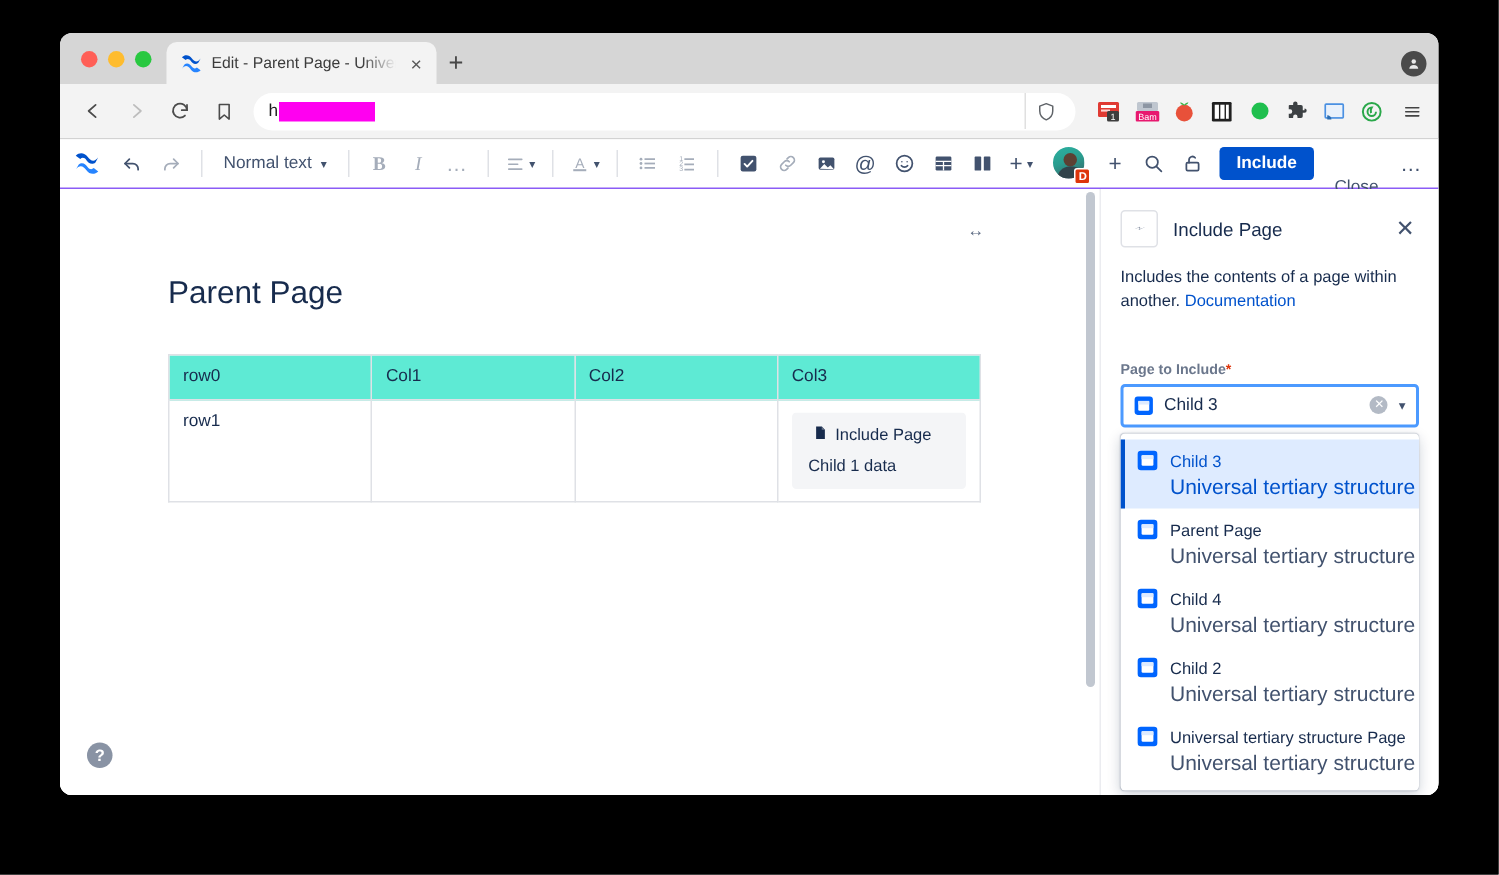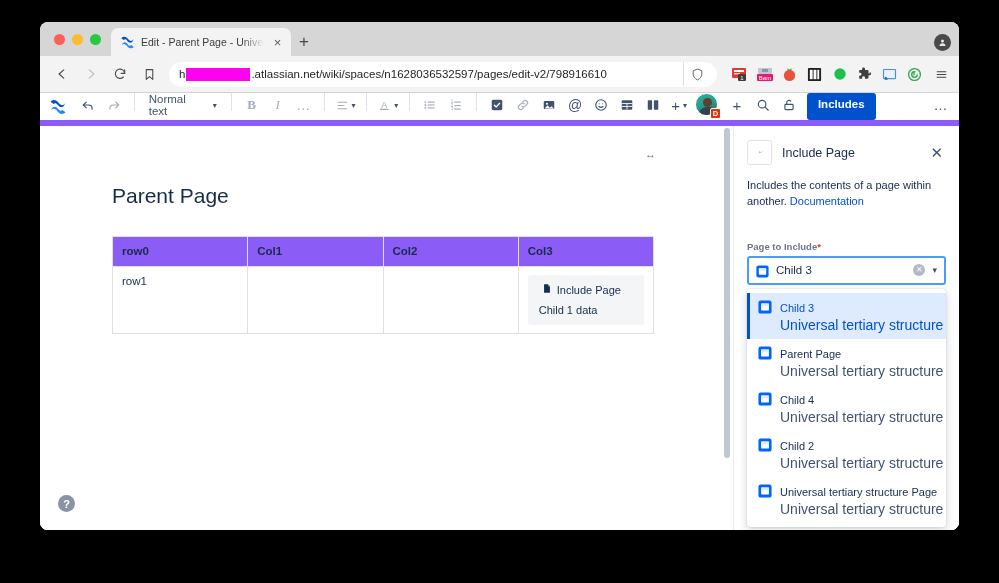--- a/index.html
+++ b/index.html
@@ -125,22 +125,22 @@
   .ext-row { display: flex; align-items: center; gap: 8px; padding-left: 6px; }
   .ext { width: 17px; height: 17px; position: relative; display:flex; align-items:center; justify-content:center; }
   .menu-ico { width: 20px; display:flex; align-items:center; justify-content:center; color:#444; font-size:13px; }
 
   
   .app { flex: 1; display: flex; flex-direction: column; background: #fff; min-height: 0; }
 
   .editor-toolbar {
     height: 33px;
     background: #fff;
-    border-bottom: 6px solid #8b5cf6;
-    display: flex; 
+    border-bottom: 1px solid #8b5cf6;
+    display: flex; align-items: center;
     padding: 0 6px;
     gap: 2px;
     flex: none;
   }
   .cf-logo { width: 24px; display: flex; align-items: center; justify-content: center; margin-right: 4px; }
   .tb-btn {
     min-width: 24px; height: 24px;
     display: flex; align-items: center; justify-content: center;
     color: #42526e; font-size: 12px;
     border-radius: 3px;
@@ -210,22 +210,22 @@
     width: 542px;
     table-layout: fixed;
   }
   table.cf-table th, table.cf-table td {
     border: 1px solid #dfe1e6;
     vertical-align: top;
     font-size: 11.5px;
     color: #172b4d;
   }
   table.cf-table th {
-    background: #8b5cf6;
-    font-weight: bold;
+    background: #5eead4;
+    font-weight: normal;
     text-align: left;
     padding: 8px 9px;
     height: 30px;
   }
   table.cf-table td { padding: 8px 9px; height: 58px; }
   td.c0 { width: 136px; }
   td.c1 { width: 136px; }
   td.c2 { width: 136px; }
   td.c3 { width: 134px; padding: 5px 5px; }
 
@@ -376,21 +376,20 @@
     </div>
     <div class="bookmark-ico">
       <svg width="13" height="13" viewBox="0 0 24 24" fill="none" stroke="currentColor" stroke-width="2">
         <path d="M6 3h12v18l-6-5-6 5z" stroke-linejoin="round"></path>
       </svg>
     </div>
 
     <div class="omnibox">
       <span class="url-lead">h</span>
         <span class="url-redact"></span>
-        <span>.atlassian.net/wiki/spaces/n1628036532597/pages/edit-v2/798916610</span>
       <span style="flex:1"></span>
       <span class="shield">
         <svg width="13" height="13" viewBox="0 0 24 24" fill="none" stroke="currentColor" stroke-width="1.8">
           <path d="M12 2 4 5v6c0 5 3.5 9 8 11 4.5-2 8-6 8-11V5z" stroke-linejoin="round"></path>
         </svg>
       </span>
     </div>
 
     <div class="ext-row">
       <span class="ext">
@@ -598,21 +597,21 @@
             <path d="M15.5 15.5L21 21"></path>
         </svg>
       </div>
       <div class="tb-btn">
         <svg width="14" height="14" viewBox="0 0 24 24" fill="none" stroke="#42526e" stroke-width="2">
           <rect x="5" y="11" width="14" height="9" rx="1.5"></rect>
           <path d="M8 11V8a4 4 0 0 1 7-2.6" stroke-linecap="round"></path>
         </svg>
       </div>
 
-      <div class="publish-btn">Includes</div>
+      <div class="publish-btn">Include</div>
       <div class="close-btn">Close</div>
       <div class="tb-btn" style="font-size:14px;letter-spacing:1px;color:#42526e">…</div>
     </div>
 
     <div class="body-split">
 
       <div class="content-area">
         <div class="content-inner">
 
           <div class="resize-handle">↔</div>

